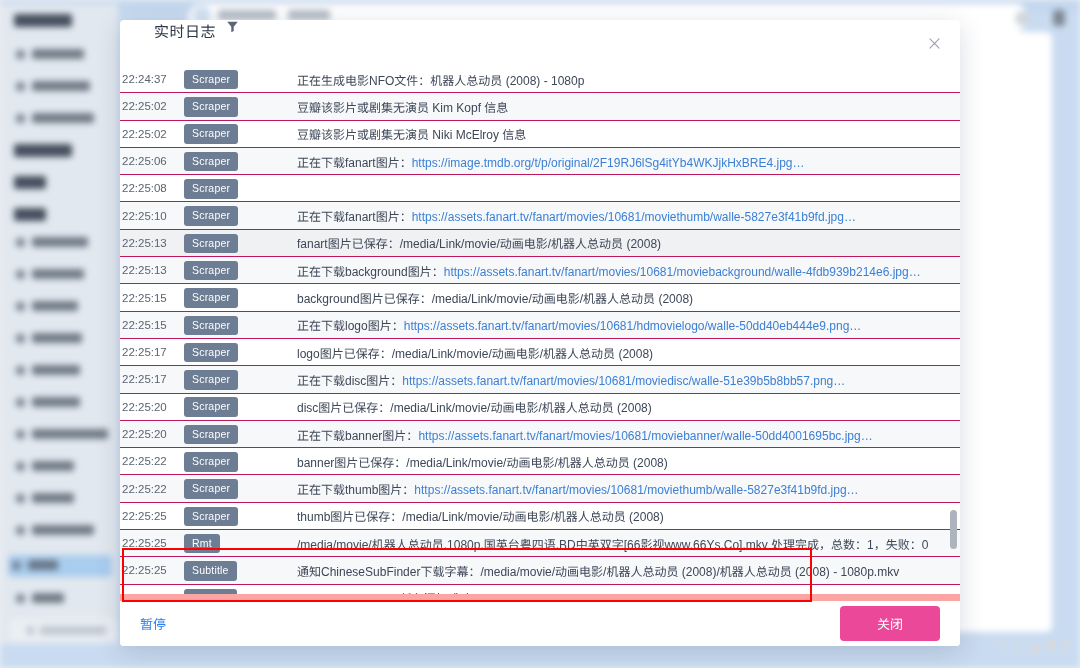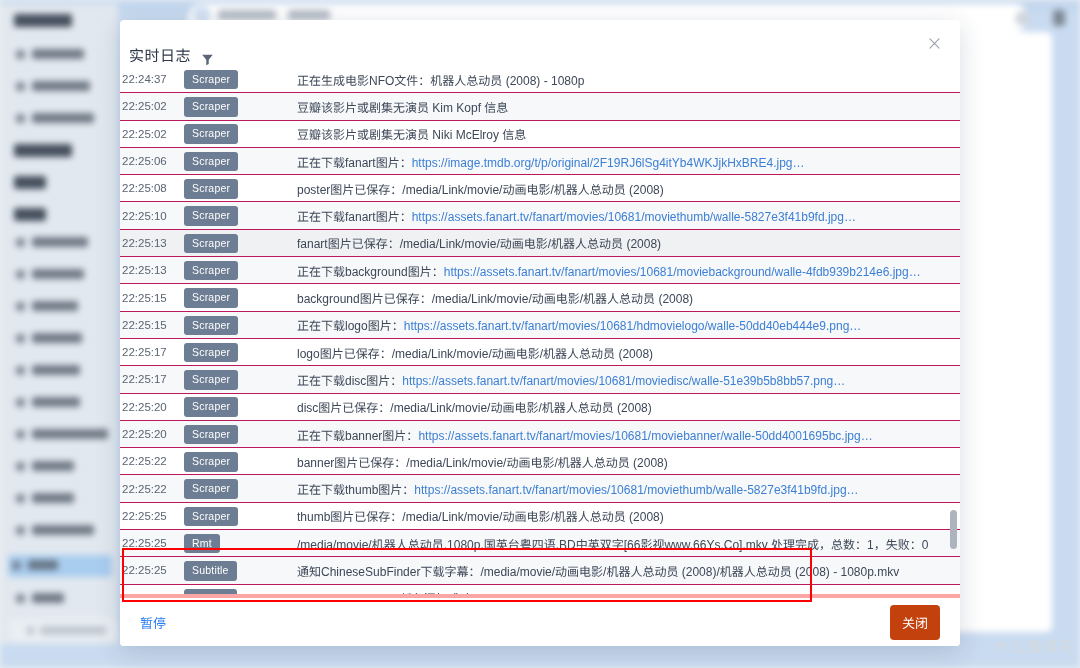--- a/index.html
+++ b/index.html
@@ -157,25 +157,24 @@
     border-radius: 4px;
     box-shadow: 0 6px 26px rgba(20, 40, 70, .16);
     display: flex;
     flex-direction: column;
     overflow: hidden;
   }
   .modal-header {
     height: 46px;
     flex: 0 0 46px;
     display: flex;
-    align-items: flex-end;
-    padding: 0 18px 0 9px;
+    align-items: flex-start;
+    padding: 0 18px 0 34px;
     box-sizing: border-box;
     position: relative;
-    font-family: Liberation Mono, monospace;
   }
   .modal-title {
     font-size: 15px;
     color: #2d3748;
     letter-spacing: .5px;
   }
   .filter-icon {
     margin-left: 10px;
     display: inline-flex;
     align-items: center;
@@ -286,39 +285,39 @@
 
   
   .modal-footer {
     flex: 0 0 52px;
     height: 52px;
     display: flex;
     align-items: center;
     padding: 0 20px;
     box-sizing: border-box;
     background: #ffffff;
-    border-top: 4px solid #fca5a5;
+    border-top: 7px solid #fca5a5;
   }
   .btn-pause {
     font-size: 13px;
     color: #2d7ff0;
     cursor: pointer;
     background: none;
     border: none;
     padding: 0;
     font-family: inherit;
   }
   .footer-spacer { flex: 1 1 auto; }
   .btn-close {
-    background: #c2410c;
+    background: #ec4899;
     color: #ffffff;
     font-size: 13px;
     border: none;
     border-radius: 4px;
-    padding: 8px 12px;
+    padding: 8px 37px;
     cursor: pointer;
     font-family: inherit;
   }
 
   
   #watermark {
     position: absolute;
     right: 6px;
     bottom: 12px;
     font-size: 15px;
@@ -454,21 +453,20 @@
           <div class="log-msg"><span>豆瓣该影片或剧集无演员 Niki McElroy 信息</span></div>
         </div>
         <div class="log-row alt">
           <div class="log-time">22:25:06</div>
           <div class="log-badge-cell"><span class="log-badge">Scraper</span></div>
           <div class="log-msg"><span>正在下载fanart图片：</span><span class="url">https://image.tmdb.org/t/p/original/2F19RJ6lSg4itYb4WKJjkHxBRE4.jpg…</span></div>
         </div>
         <div class="log-row">
           <div class="log-time">22:25:08</div>
           <div class="log-badge-cell"><span class="log-badge">Scraper</span></div>
-          <div class="log-msg"><span>poster图片已保存：/media/Link/movie/动画电影/机器人总动员 (2008)</span></div>
         </div>
         <div class="log-row alt">
           <div class="log-time">22:25:10</div>
           <div class="log-badge-cell"><span class="log-badge">Scraper</span></div>
           <div class="log-msg"><span>正在下载fanart图片：</span><span class="url">https://assets.fanart.tv/fanart/movies/10681/moviethumb/walle-5827e3f41b9fd.jpg…</span></div>
         </div>
         <div class="log-row hl">
           <div class="log-time">22:25:13</div>
           <div class="log-badge-cell"><span class="log-badge">Scraper</span></div>
           <div class="log-msg"><span>fanart图片已保存：/media/Link/movie/动画电影/机器人总动员 (2008)</span></div>

